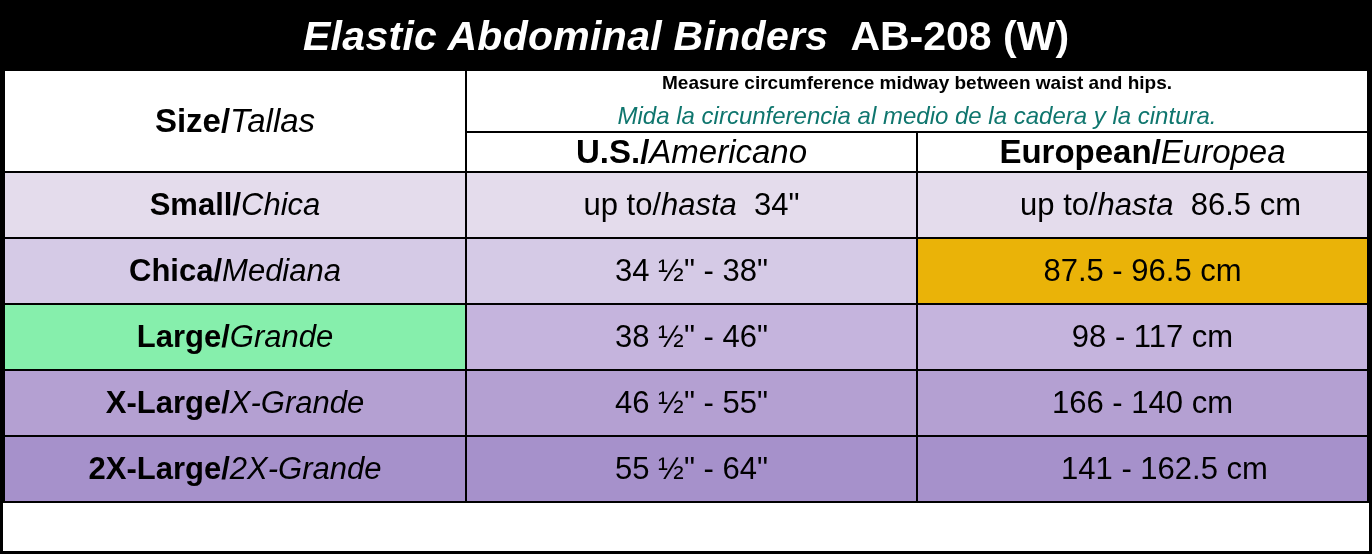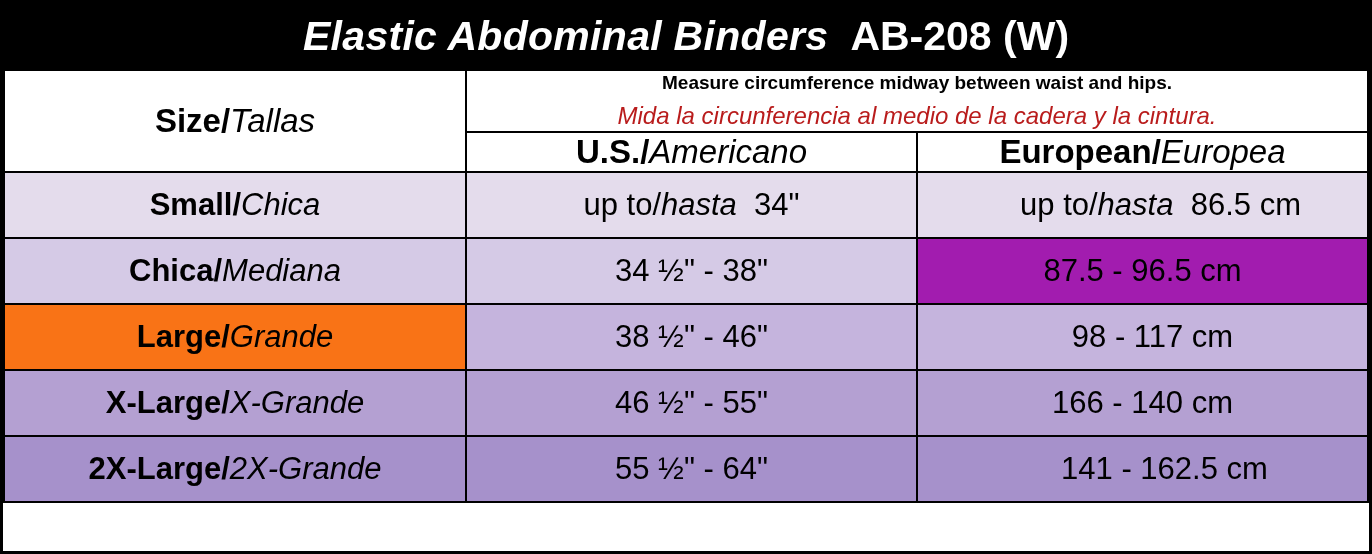--- a/index.html
+++ b/index.html
@@ -66,21 +66,21 @@
   }
   .measure-en {
     font-size: 19px;
     font-weight: bold;
     color: #000;
     white-space: nowrap;
   }
   .measure-es {
     font-size: 24px;
     font-style: italic;
-    color: #b91c1c;
+    color: #0f766e;
     margin-top: 6px;
     white-space: nowrap;
   }
   .size-head {
     text-align: left;
     padding-left: 22px;
     font-size: 33px;
     white-space: nowrap;
   }
   .size-head .b { font-weight: bold; text-align: right; }
@@ -150,25 +150,25 @@
         <td class="eu-col row-value" style="background: rgb(228, 220, 236); padding-left: 36px;">
           <span>up to</span><span>/</span><span class="i">hasta</span>&nbsp;&nbsp;<span>86.5 cm</span>
         </td>
       </tr>
 
       <tr class="data-row">
         <td class="size-col row-label" style="background: rgb(213, 202, 230);">
           <span class="b">Chica</span><span class="b">/</span><span class="i">Mediana</span>
         </td>
         <td class="us-col row-value" style="background: rgb(213, 202, 230);">34 ½" - 38"</td>
-        <td class="eu-col row-value" style="background: #a21caf;">87.5 - 96.5 cm</td>
+        <td class="eu-col row-value" style="background: #eab308;">87.5 - 96.5 cm</td>
       </tr>
 
       <tr class="data-row">
-        <td class="size-col row-label" style="background: #f97316;">
+        <td class="size-col row-label" style="background: #86efac;">
           <span class="b">Large</span><span class="b">/</span><span class="i">Grande</span>
         </td>
         <td class="us-col row-value" style="background: rgb(197, 180, 221);">38 ½" - 46"</td>
         <td class="eu-col row-value" style="background: rgb(197, 180, 221); padding-left: 20px;">98 - 117 cm</td>
       </tr>
 
       <tr class="data-row">
         <td class="size-col row-label" style="background: rgb(180, 160, 210);">
           <span class="b">X-Large</span><span class="b">/</span><span class="i">X-Grande</span>
         </td>

